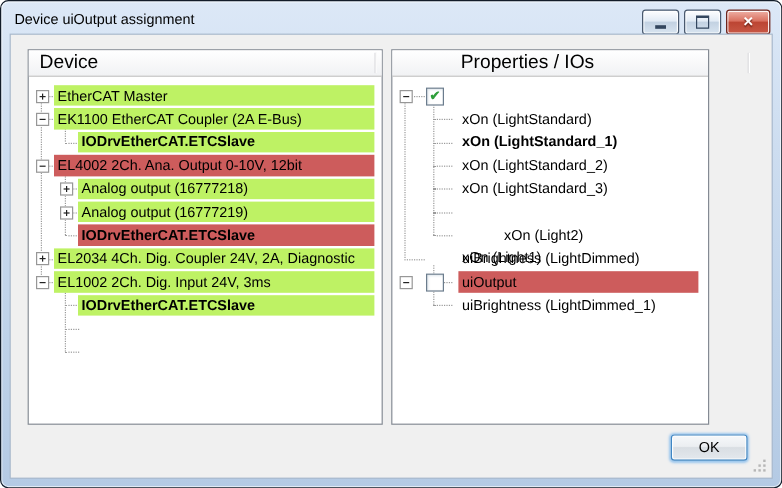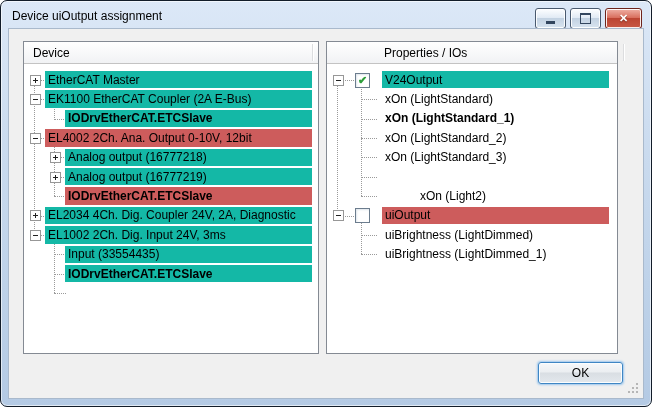--- a/index.html
+++ b/index.html
@@ -22,53 +22,53 @@
   .tb-close{width:35px;border-color:#6e241c;
     background:linear-gradient(#efb1a6 0%,#d9705f 45%,#bc4533 50%,#c85845 100%);
     color:#fff;font-size:11px;font-weight:bold;text-shadow:0 1px 1px #7a2a1d;}
 
   .client{position:absolute;left:8px;right:8px;top:28px;bottom:8px;background:#f0f0f0;
     box-shadow:0 0 0 1px #a9b9cc;}
 
   
   .panel{position:absolute;top:12px;height:313px;background:#fff;border:1px solid #848a93;box-sizing:border-box;}
   #panel-device{left:14px;width:296px;}
-  #panel-props{left:317px;width:292px;}
+  #panel-props{left:317px;width:265px;}
   .panel-header{height:21px;border-bottom:1px solid #c3c3c3;position:relative;
     background:linear-gradient(#ffffff,#f1f2f4);display:flex;align-items:center;
-    font-size:12px;color:#000;}
+    font-size:16px;color:#000;}
   #panel-device .panel-header{padding-left:9px;}
   #panel-props  .panel-header{padding-left:57px;}
   .col-sep{position:absolute;top:2px;bottom:2px;width:1px;background:#dcdddf;border-right:1px solid #fff;}
   #panel-device .col-sep{left:288px;}
   #panel-props  .col-sep{left:296px;}
 
   .tree{position:relative;height:290px;padding-top:6px;box-sizing:border-box;overflow:hidden;}
   .row{position:relative;height:19.4px;}
   .bar{position:absolute;top:1px;bottom:1px;display:flex;align-items:center;
     padding:0 3px;font-size:12px;color:#000;white-space:nowrap;box-sizing:border-box;z-index:2;}
-  .bg-green{background:#14b8a6;}
+  .bg-green{background:#bef264;}
   .bg-red{background:#cd5c5c;}
   .bg-selected{background:#008000;border:1px solid #4f94d6;}
   .bold{font-weight:bold;}
 
   .expander{position:absolute;top:50%;margin-top:-5px;width:9px;height:9px;background:#fff;
     border:1px solid #979797;box-sizing:content-box;z-index:3;}
   .expander::before{content:"";position:absolute;left:2px;right:2px;top:4px;height:1px;background:#222;}
   .expander.plus::after{content:"";position:absolute;top:2px;bottom:2px;left:4px;width:1px;background:#222;}
 
   .checkbox{position:absolute;top:50%;margin-top:-7px;width:13px;height:13px;background:#fff;
     border:1px solid #6b7c8d;z-index:3;display:flex;align-items:center;justify-content:center;
     font-size:11px;line-height:11px;font-weight:bold;color:#2e9e3a;box-shadow:inset 1px 1px 2px #dfe6ec;}
 
   .vguide{position:absolute;width:0;border-left:1px dotted #9a9a9a;z-index:1;}
   .hguide{position:absolute;height:0;border-top:1px dotted #9a9a9a;z-index:1;}
 
   
-  .ok-btn{position:absolute;right:20px;bottom:14px;width:85px;height:22px;
+  .ok-btn{position:absolute;right:20px;bottom:14px;width:64px;height:22px;
     border:1px solid #3f86c4;border-radius:3px;font-family:"Liberation Sans",sans-serif;
     font-size:12px;color:#000;
     background:linear-gradient(#f6f8fa 0%,#ebeef1 45%,#d9dee3 50%,#e3e8ed 100%);
     box-shadow:0 0 2px 1px #9cc7ee,inset 0 0 0 1px #fbfdfe;}
   .grip{position:absolute;right:3px;bottom:3px;width:12px;height:12px;}
   .grip::before{content:"";position:absolute;width:2px;height:2px;background:#b6b6b6;
     left:8px;top:0;box-shadow:0 8px 0 #b6b6b6,0 4px 0 #b6b6b6,-4px 8px 0 #b6b6b6,-4px 4px 0 #b6b6b6 ,-8px 8px 0 #b6b6b6;}
 </style>
 </head>
 <body>
@@ -123,23 +123,20 @@
           <div class="row">
             <div class="bar bg-red bold" style="left: 41px; right: 6px;">IODrvEtherCAT.ETCSlave</div>
           </div>
           <div class="row">
             <div class="bar bg-green" style="left: 21px; right: 6px;">EL2034 4Ch. Dig. Coupler 24V, 2A, Diagnostic</div>
             <span class="expander plus" style="left: 6px;"></span>
           </div>
           <div class="row">
             <div class="bar bg-green" style="left: 21px; right: 6px; text-align: center;">EL1002 2Ch. Dig. Input 24V, 3ms</div>
             <span class="expander minus" style="left: 6px;"></span>
-          </div>
-          <div class="row">
-            <div class="bar bg-green" style="left: 41px; right: 6px;">Input (33554435)</div>
           </div>
           <div class="row">
             <div class="bar bg-green bold" style="left: 41px; right: 6px;">IODrvEtherCAT.ETCSlave</div>
           </div>
           <div class="vguide" style="left: 10px; top: 15.7px; height: 155.2px;"></div>
           <div class="hguide" style="left: 10px; top: 15.7px; width: 12px;"></div>
           <div class="hguide" style="left: 10px; top: 35.1px; width: 12px;"></div>
           <div class="hguide" style="left: 10px; top: 73.9px; width: 12px;"></div>
           <div class="hguide" style="left: 10px; top: 151.5px; width: 12px;"></div>
           <div class="hguide" style="left: 10px; top: 170.9px; width: 12px;"></div>
@@ -156,21 +153,20 @@
         </div>
     </div>
 
     <div class="panel" id="panel-props">
       <div class="panel-header">
         <span>Properties / IOs</span>
         <span class="col-sep"></span>
       </div>
       <div class="tree" id="tree-props">
           <div class="row">
-            <div class="bar bg-green" style="left: 55px; right: 8px;">V24Output</div>
             <span class="expander minus" style="left: 6px;"></span>
             <span class="checkbox" style="left: 28px;">✔</span>
           </div>
           <div class="row">
             <div class="bar" style="left: 55px; right: 8px;">xOn (LightStandard)</div>
           </div>
           <div class="row">
             <div class="bar" style="left: 55px; right: 8px; font-weight: bold;">xOn (LightStandard_1)</div>
           </div>
           <div class="row">
@@ -179,26 +175,26 @@
           <div class="row">
             <div class="bar" style="left: 55px; right: 8px;">xOn (LightStandard_3)</div>
           </div>
           <div class="row">
             <div class="bar" style="left: 55px; right: 8px; margin-top: 46px;">xOn (Light1)</div>
           </div>
           <div class="row">
             <div class="bar" style="left: 55px; right: 8px; margin-left: 35px;">xOn (Light2)</div>
           </div>
           <div class="row">
+            <div class="bar" style="left: 55px; right: 8px;">uiBrightness (LightDimmed)</div>
+          </div>
+          <div class="row">
             <div class="bar bg-red" style="left: 55px; right: 8px;">uiOutput</div>
             <span class="expander minus" style="left: 6px;"></span>
             <span class="checkbox" style="left: 28px;"></span>
-          </div>
-          <div class="row">
-            <div class="bar" style="left: 55px; right: 8px;">uiBrightness (LightDimmed)</div>
           </div>
           <div class="row">
             <div class="bar" style="left: 55px; right: 8px;">uiBrightness (LightDimmed_1)</div>
           </div>
           <div class="vguide" style="left: 10px; top: 15.7px; height: 135.8px;"></div>
           <div class="hguide" style="left: 10px; top: 15.7px; width: 17px;"></div>
           <div class="hguide" style="left: 10px; top: 151.5px; width: 17px;"></div>
           <div class="vguide" style="left: 34px; top: 21px; height: 111.1px;"></div>
           <div class="hguide" style="left: 34px; top: 35.1px; width: 16px;"></div>
           <div class="hguide" style="left: 34px; top: 54.5px; width: 16px;"></div>

